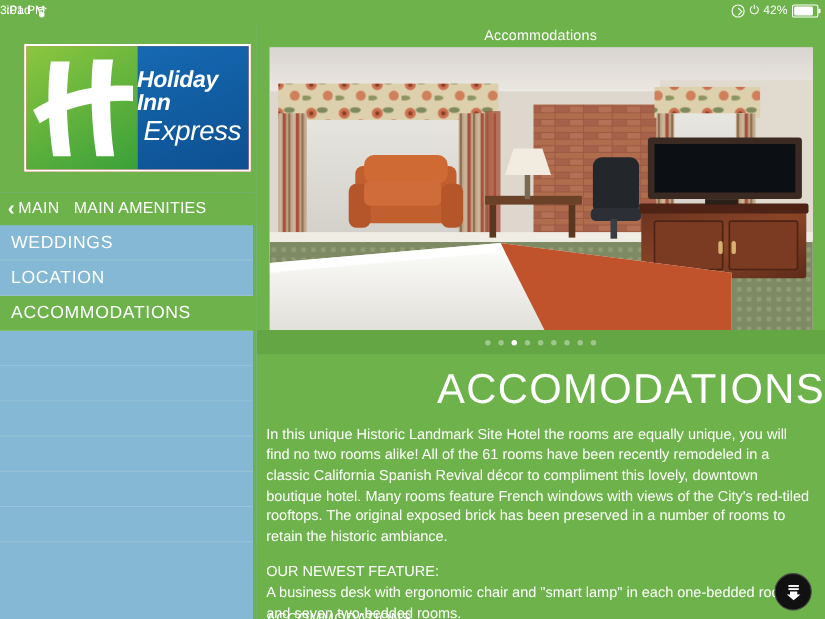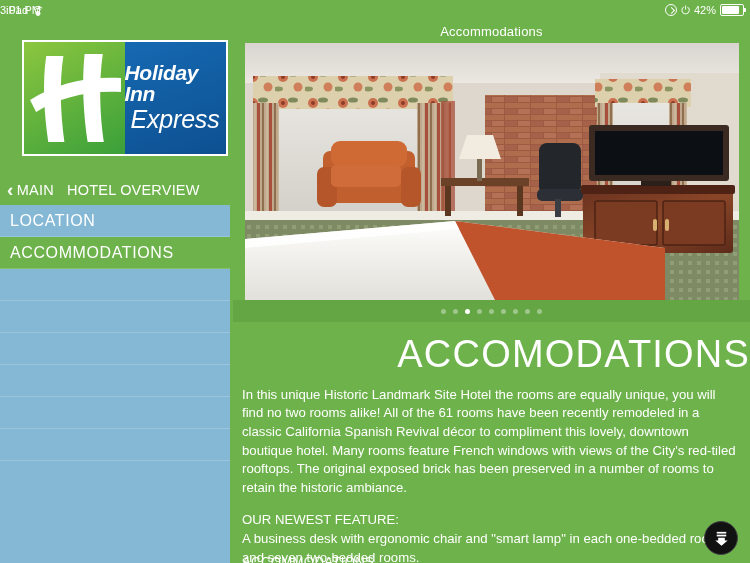--- a/index.html
+++ b/index.html
@@ -350,24 +350,27 @@
         <div class="logo-blue">
           <div class="l1">Holiday Inn</div>
           <div class="l2">Express</div>
         </div>
       </div>
     </div>
 
     <div class="nav-header">
       <span class="chev">‹</span>
       <span class="main-label">MAIN</span>
-      <span class="amen-label">HOTEL OVERVIEW</span>
+      <span class="amen-label">MAIN AMENITIES</span>
     </div>
 
     <div class="nav-list">
+      <div class="nav-item">
+        <span>WEDDINGS</span>
+      </div>
       <div class="nav-item">
         <span>LOCATION</span>
       </div>
       <div class="nav-item active">
         <span>ACCOMMODATIONS</span>
       </div>
       <div class="nav-filler"></div>
       <div class="nav-filler"></div>
       <div class="nav-filler"></div>
       <div class="nav-filler"></div>

